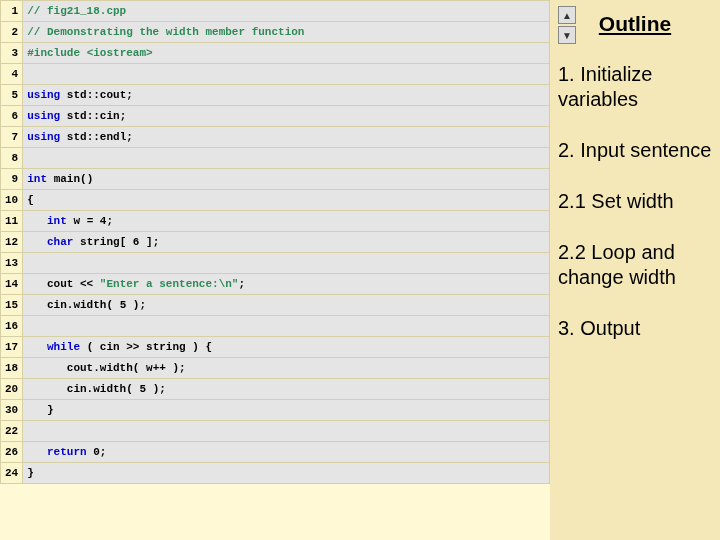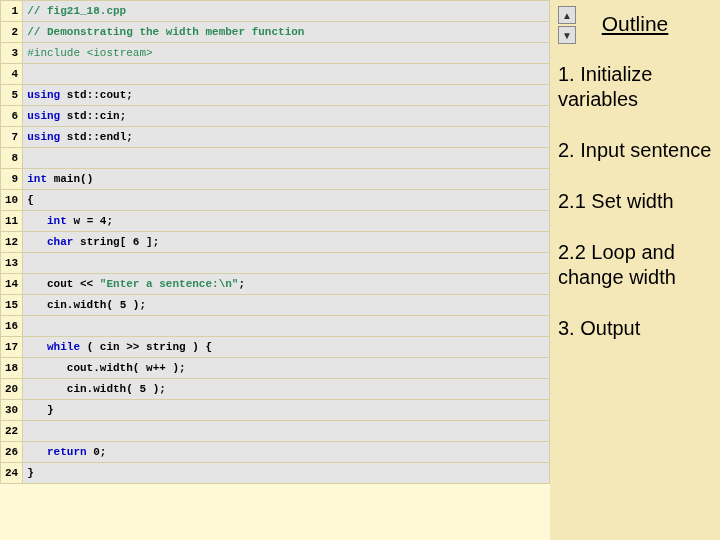--- a/index.html
+++ b/index.html
@@ -35,21 +35,21 @@
     color: #000;
     font-weight: bold;
     background: #fcf6cf;
   }
   .code-table td.cc {
     background: #e5e5e5;
     white-space: pre;
     font-weight: bold;
   }
   .comment { color: #2e8b57; }
-  .preproc { color: #2e8b57; font-weight: normal; text-align: right; }
+  .preproc { color: #2e8b57; font-weight: bold; text-align: right; }
   .kw { color: #0000c8; }
   .plain { color: #000; }
   .str { color: #2e8b57; }
   .sidebar {
     float: left;
     width: 170px;
     height: 540px;
     background: #f5e8b8;
     padding: 6px 8px 0 8px;
     position: relative;
@@ -72,20 +72,21 @@
     color: #333;
     cursor: pointer;
   }
   .outline-title {
     text-align: center;
     font-size: 21px;
     color: #000;
     text-decoration: underline;
     margin-top: 6px;
     margin-bottom: 26px;
+    font-weight: bold;
   }
   .outline-item {
     font-size: 20px;
     color: #000;
     margin-bottom: 26px;
     line-height: 1.25;
   }
 </style>
 </head>
 <body>

